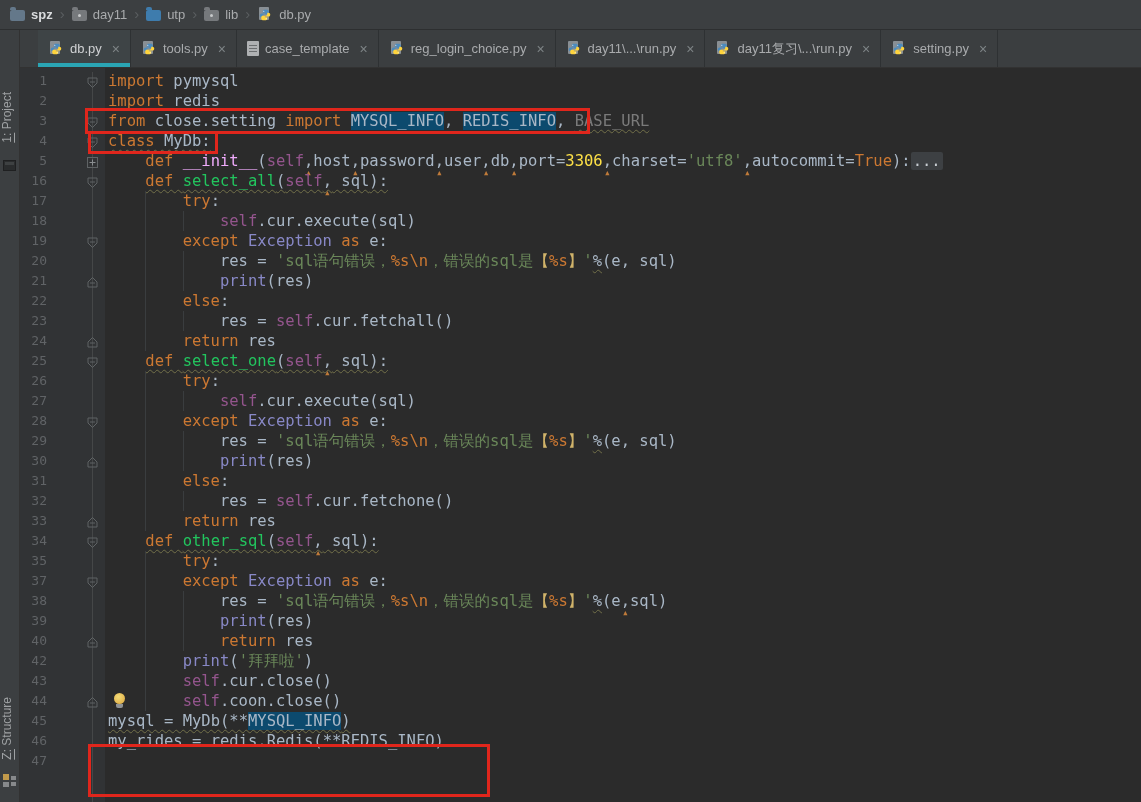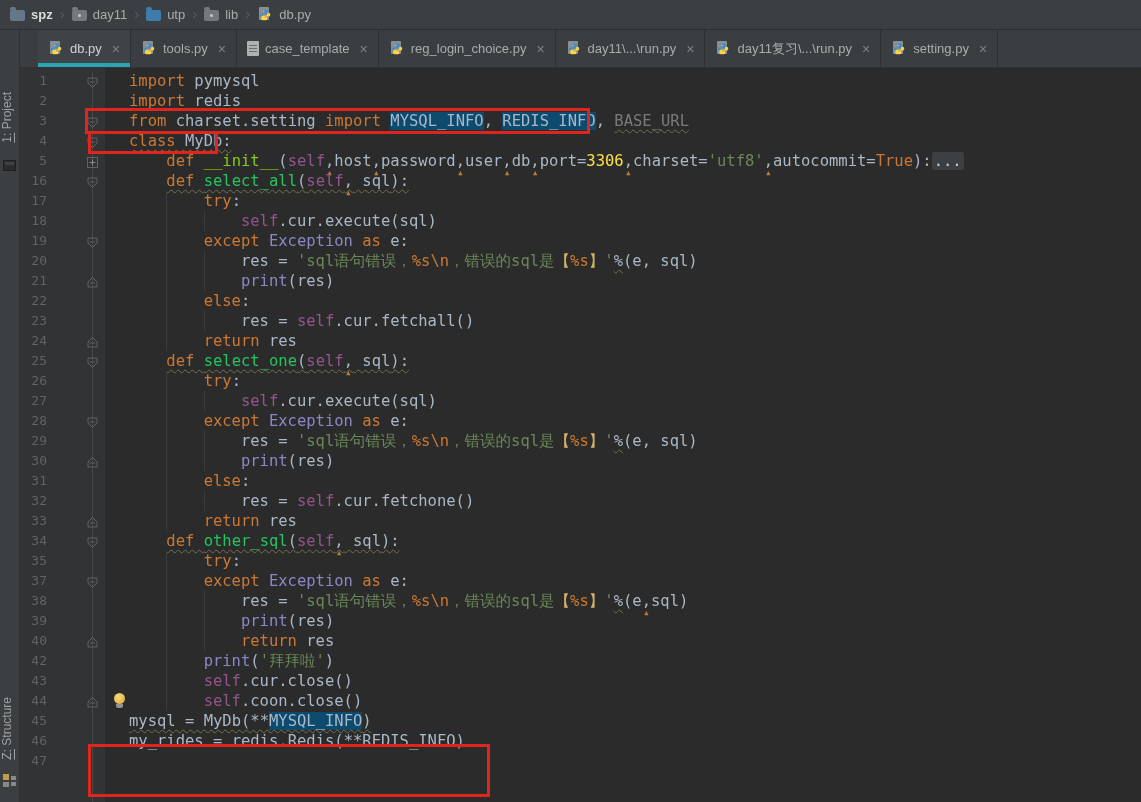--- a/index.html
+++ b/index.html
@@ -43,27 +43,27 @@
   .stripe-tool{position:absolute;top:130px;left:3px;width:13px;height:11px;background:#2A2C2D;border:1px solid #1F2021;box-sizing:border-box;}
   .stripe-tool::before{content:'';position:absolute;left:1px;top:1px;right:1px;height:3px;background:#3E4142;}
   .structure-glyph{position:absolute;bottom:16px;left:3px;width:13px;height:13px;}
   
   #editor{position:absolute;left:20px;top:68px;right:0;bottom:0;background:#2B2B2B;}
   #gutterbg{position:absolute;left:0;top:0;bottom:0;width:85px;background:#313335;}
   #gutterbg::after{content:'';position:absolute;left:72px;top:4px;bottom:0;width:1px;background:#454748;}
   #rows{position:absolute;left:0;top:3px;right:0;}
   .row{position:relative;height:20px;white-space:pre;font-family:"DejaVu Sans Mono",monospace;font-size:15.5px;line-height:20px;}
   .ln{display:inline-block;width:27px;text-align:right;color:#606366;font-size:13px;line-height:20px;vertical-align:top;}
-  .code{display:inline-block;margin-left:82px;vertical-align:top;}
+  .code{display:inline-block;margin-left:61px;vertical-align:top;}
   .ind{display:inline-block;width:4ch;height:20px;vertical-align:top;}
   .ind.g{box-shadow:inset 1px 0 0 #3a3d3f;}
   .fmark{position:absolute;left:66px;top:3px;width:13px;height:13px;}
   
   .kw{color:#CC7832}.pl{color:#A9B7C6}.st{color:#6A8759}.fm{color:#CC7832}.fy{color:#D0B36A}
-  .nu{color:#fde047}.sf{color:#94558D}.fn{color:#22c55e}.dd{color:#84cc16}.bi{color:#8888C6}
+  .nu{color:#fde047}.sf{color:#94558D}.fn{color:#22c55e}.dd{color:#f0abfc}.bi{color:#8888C6}
   .gw{color:#7A7A7A}
   .hl{background:#0c4a6e;color:#A9B7C6;}
   .w{text-decoration:underline wavy #716F49;text-decoration-thickness:1px;text-underline-offset:3px;text-decoration-skip-ink:none;}
   .ct{color:#A9B7C6;position:relative;}
   .ct::after{content:"▲";position:absolute;left:50%;transform:translateX(-50%);bottom:-7px;font-size:7px;line-height:1;color:#C07B3A;}
   .fe{background:#3D4043;color:#C8CDD2;border-radius:2px;padding:0 2px;}
   .bulb{position:absolute;left:94px;top:2px;width:11px;height:11px;border-radius:50%;
         background:radial-gradient(circle at 40% 35%,#F4DC78,#D9A33C);}
   .bulb::after{content:'';position:absolute;left:2px;top:11px;width:7px;height:4px;background:#8F9294;border-radius:0 0 2px 2px;}
   
@@ -211,21 +211,21 @@
     <div id="gutterbg"></div>
     <div id="rows">
         <div class="row"><span class="ln">1</span><span class="fmark"><svg width="13" height="13">
               <polygon points="2,2 11,2 11,7 6.5,11.5 2,7" fill="none" stroke="#5F6365"></polygon>
               <line x1="4" y1="6" x2="9" y2="6" stroke="#5F6365"></line>
             </svg></span><span class="code"><span class="kw">import </span><span class="pl">pymysql</span></span></div>
         <div class="row"><span class="ln">2</span><span class="code"><span class="kw">import </span><span class="pl">redis</span></span></div>
         <div class="row"><span class="ln">3</span><span class="fmark"><svg width="13" height="13">
               <polygon points="2,2 11,2 11,7 6.5,11.5 2,7" fill="none" stroke="#5F6365"></polygon>
               <line x1="4" y1="6" x2="9" y2="6" stroke="#5F6365"></line>
-            </svg></span><span class="code"><span class="kw">from </span><span class="pl">charset.setting </span><span class="kw">import </span><span class="hl">MYSQL_INFO</span><span class="pl">, </span><span class="hl">REDIS_INFO</span><span class="pl">, </span><span class="gw w">BASE_URL</span></span></div>
+            </svg></span><span class="code"><span class="kw">from </span><span class="pl">close.setting </span><span class="kw">import </span><span class="hl">MYSQL_INFO</span><span class="pl">, </span><span class="hl">REDIS_INFO</span><span class="pl">, </span><span class="gw w">BASE_URL</span></span></div>
         <div class="row"><span class="ln">4</span><span class="fmark"><svg width="13" height="13">
               <polygon points="2,2 11,2 11,7 6.5,11.5 2,7" fill="none" stroke="#5F6365"></polygon>
               <line x1="4" y1="6" x2="9" y2="6" stroke="#5F6365"></line>
             </svg></span><span class="code"><span class="kw w">class </span><span class="pl w">MyDb:</span></span></div>
         <div class="row"><span class="ln">5</span><span class="fmark"><svg width="13" height="13">
               <rect x="1.5" y="1.5" width="10" height="10" fill="none" stroke="#5F6365"></rect>
               <line x1="3.5" y1="6.5" x2="9.5" y2="6.5" stroke="#8A8E91"></line>
               <line x1="6.5" y1="3.5" x2="6.5" y2="9.5" stroke="#8A8E91"></line>
             </svg></span><span class="code"><span class="ind"></span><span class="kw">def </span><span class="dd">__init__</span><span class="pl">(</span><span class="sf">self</span><span class="ct">,</span><span class="pl">host</span><span class="ct">,</span><span class="pl">password</span><span class="ct">,</span><span class="pl">user</span><span class="ct">,</span><span class="pl">db</span><span class="ct">,</span><span class="pl">port=</span><span class="nu">3306</span><span class="ct">,</span><span class="pl">charset=</span><span class="st">'utf8'</span><span class="ct">,</span><span class="pl">autocommit=</span><span class="kw">True</span><span class="pl">):</span><span class="fe">...</span></span></div>
         <div class="row"><span class="ln">16</span><span class="fmark"><svg width="13" height="13">

